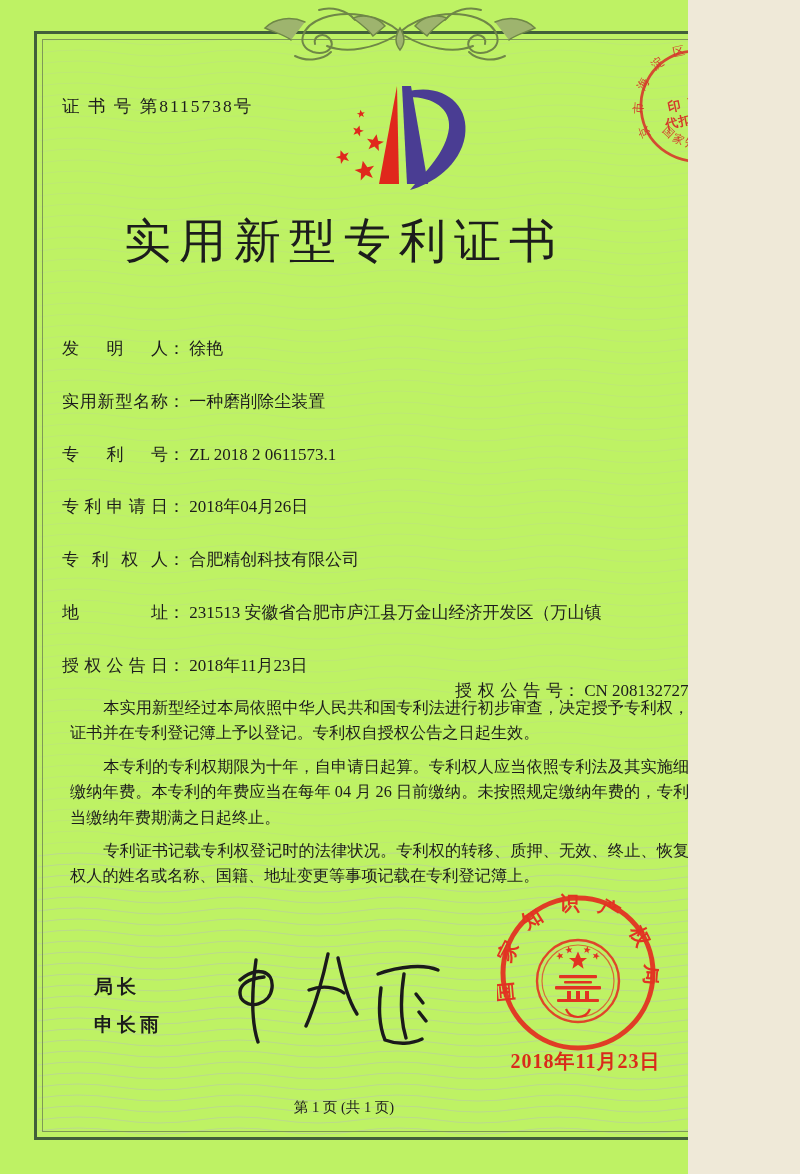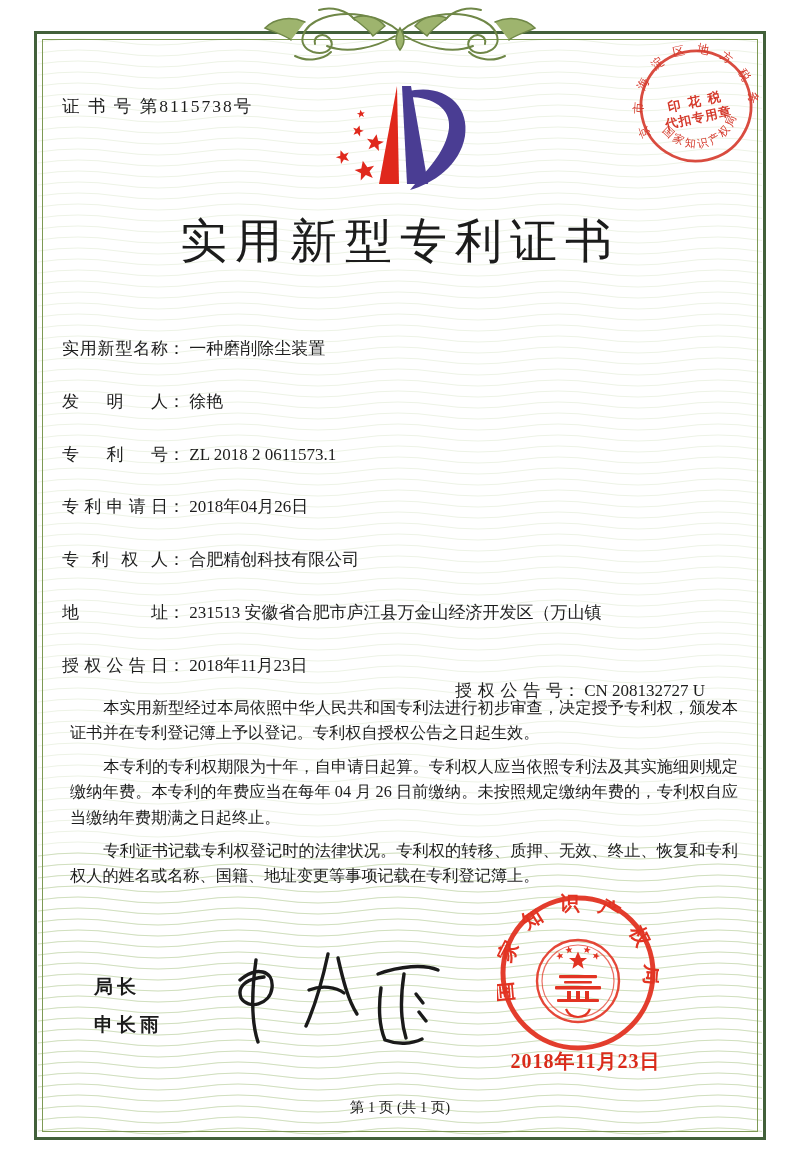--- a/index.html
+++ b/index.html
@@ -1,17 +1,17 @@
 <!DOCTYPE html>
 <html><head>
 <meta charset="utf-8">
 <style>
   html,body{margin:0;padding:0;}
   body{width:800px;height:1174px;background:#efe9d8;font-family:"Liberation Serif",serif;}
-  .page{position:relative;width:800px;height:1174px;background:#ffffff;overflow:hidden;color:#1c1c1c;}
+  .page{position:relative;width:688px;height:1174px;background:#bef264;overflow:hidden;color:#1c1c1c;}
 
   
   .waves{position:absolute;left:38px;top:36px;z-index:0;}
 
   
   .frame-outer{position:absolute;left:34px;top:31px;width:732px;height:1109px;
     border:3px solid #42603a;box-sizing:border-box;z-index:1;}
   .frame-inner{position:absolute;left:42px;top:39px;width:716px;height:1093px;
     border:1px solid #7e9a55;box-sizing:border-box;z-index:1;}
 
@@ -123,26 +123,26 @@
       <text font-size="11" letter-spacing="2.5">
         <textPath href="#arcBotTax" startOffset="50%" text-anchor="middle">国家知识产权局</textPath>
       </text>
     </g>
   </svg>
 
   <div class="doc-title">实用新型专利证书</div>
 
   <div class="fields">
     <div class="frow">
+      <span class="flabel">发明人</span><span class="fcolon">：</span>
+      <span class="fvalue">徐艳</span>
+    </div>
+    <div class="frow">
       <span class="flabel">实用新型名称</span><span class="fcolon">：</span>
       <span class="fvalue">一种磨削除尘装置</span>
-    </div>
-    <div class="frow">
-      <span class="flabel">发明人</span><span class="fcolon">：</span>
-      <span class="fvalue">徐艳</span>
     </div>
     <div class="frow">
       <span class="flabel">专利号</span><span class="fcolon">：</span>
       <span class="fvalue">ZL 2018 2 0611573.1</span>
     </div>
     <div class="frow">
       <span class="flabel">专利申请日</span><span class="fcolon">：</span>
       <span class="fvalue">2018年04月26日</span>
     </div>
     <div class="frow">

